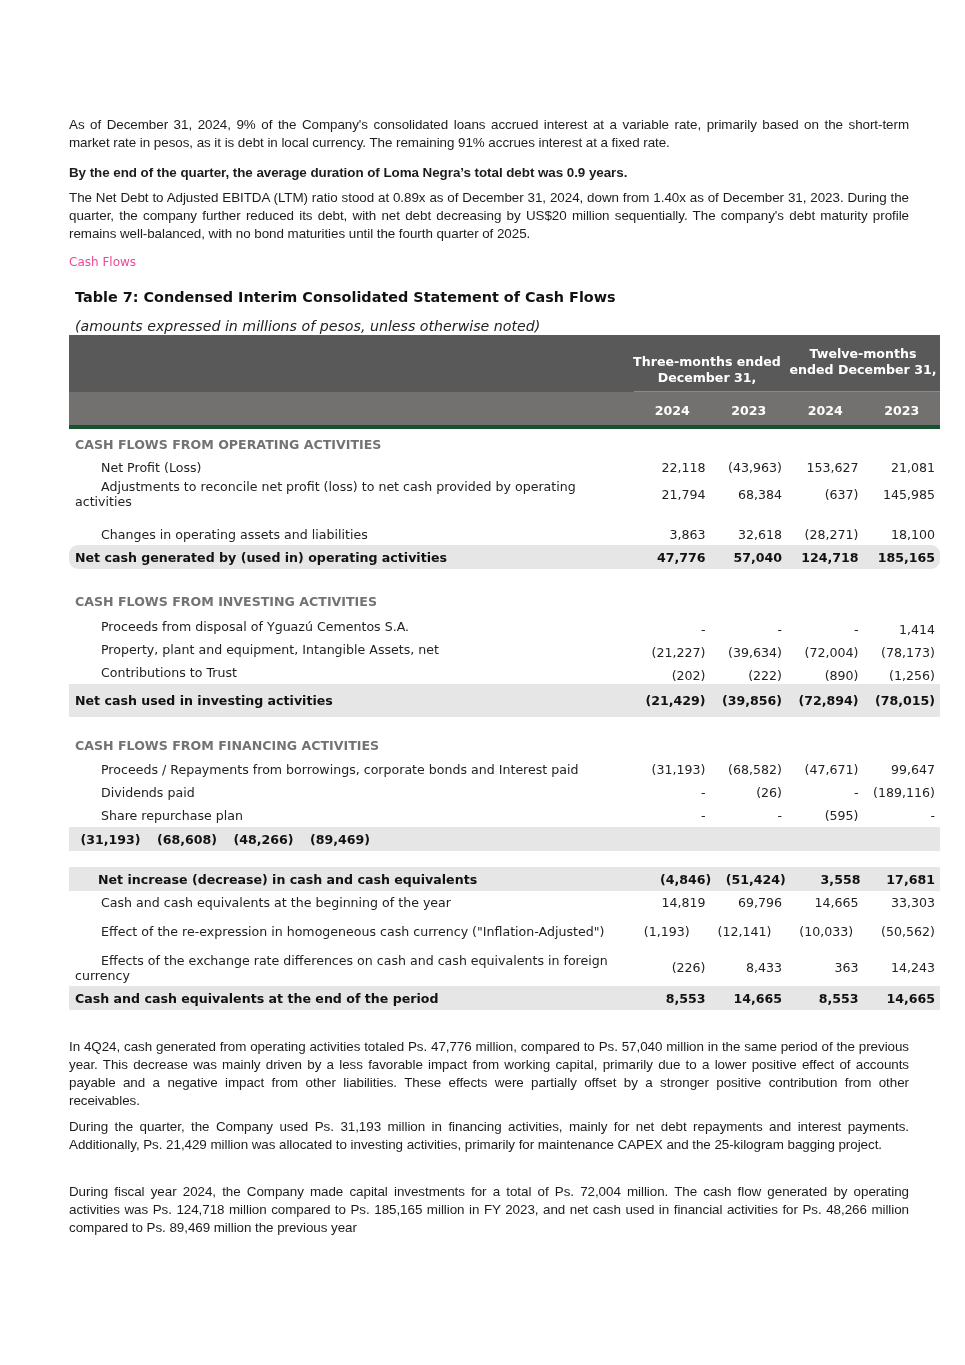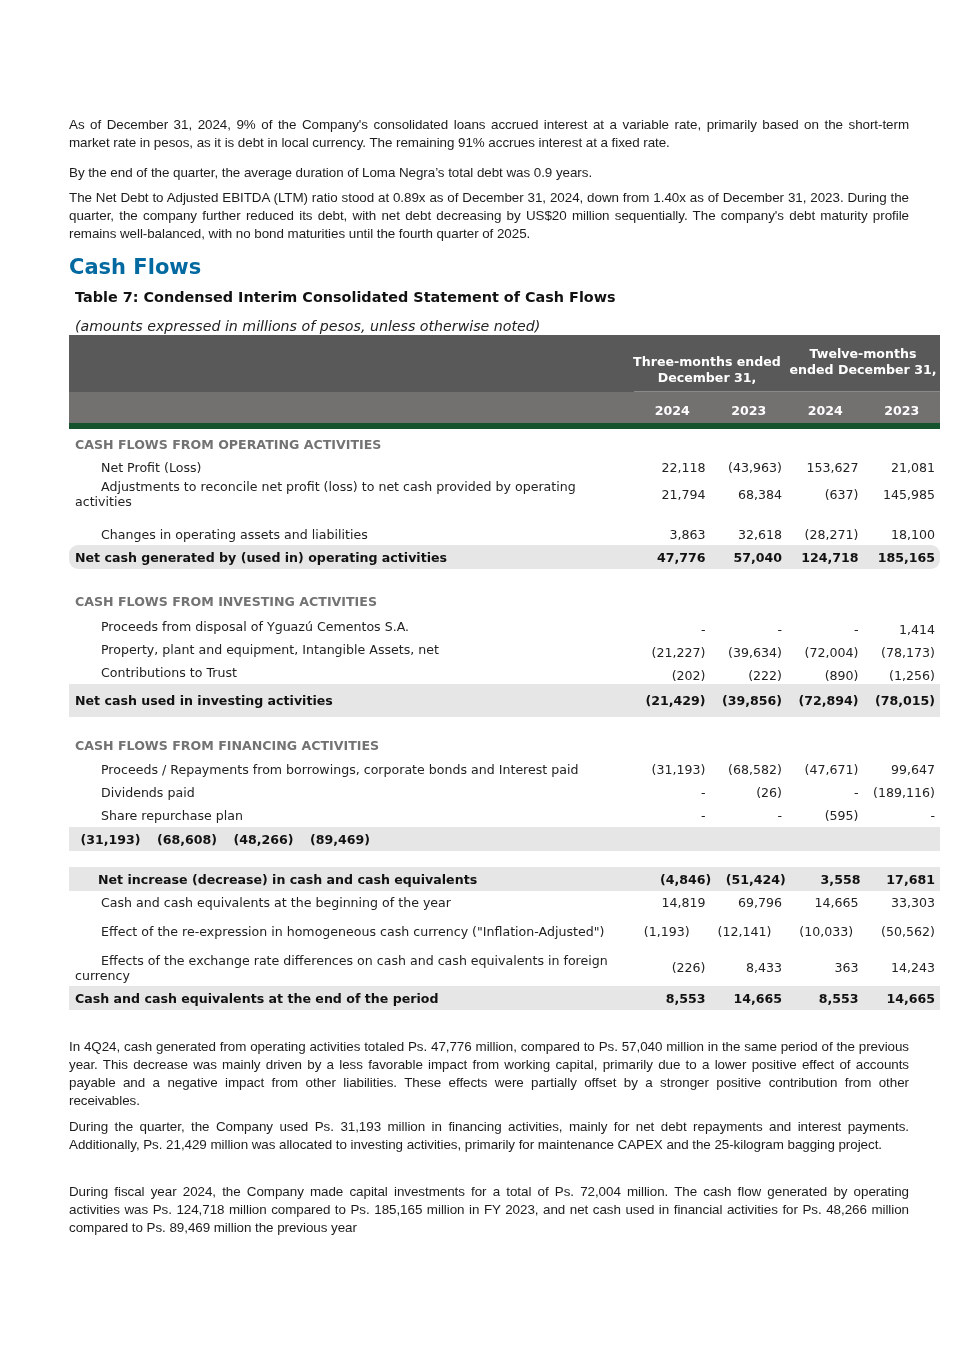--- a/index.html
+++ b/index.html
@@ -20,23 +20,23 @@
     line-height: 18px;
     text-align: justify;
     color: #1c1c1c;
     letter-spacing: -0.05px;
   }
   .h-section {
     position: absolute;
     left: 69px;
     top: 255px;
     font-family: "DejaVu Sans", sans-serif;
-    font-weight: bold;
-    font-size: 21px;
-    color: #0369a1;
+    font-weight: normal;
+    font-size: 12px;
+    color: #ec4899;
   }
   .table-title {
     position: absolute;
     left: 75px;
     top: 289px;
     font-family: "DejaVu Sans", sans-serif;
     font-weight: bold;
     font-size: 14.4px;
     color: #111;
   }
@@ -79,21 +79,21 @@
     position: absolute;
     left: 565px;
     top: 56px;
     width: 306px;
     height: 1px;
     background: #8a8a8a;
   }
   .hdr-years {
     height: 37px;
     background: #737070;
-    border-bottom: 6px solid #14532d;
+    border-bottom: 4px solid #14532d;
     display: flex;
     color: #ffffff;
     font-weight: bold;
     font-size: 12.6px;
   }
   .hdr-years .lbl { width: 565px; }
   .hdr-years .yr {
     width: 76.5px;
     text-align: center;
     line-height: 37px;
@@ -116,21 +116,21 @@
     padding-right: 5px;
   }
   .row.section .label { font-weight: bold; color: #737373; }
   .row.total { background: #e6e6e6; font-weight: bold; color: #111; }
   .row.total .label { font-weight: bold; }
 </style>
 </head>
 <body>
 
 <p class="para" style="top:116px;">As of December 31, 2024, 9% of the Company's consolidated loans accrued interest at a variable rate, primarily based on the short-term market rate in pesos, as it is debt in local currency. The remaining 91% accrues interest at a fixed rate.</p>
-<p class="para" style="top:164px;">By the end of the quarter, the average duration of Loma Negra’s total debt was 0.9 years.</p>
+<p class="para" style="top:164px;font-weight:bold;">By the end of the quarter, the average duration of Loma Negra’s total debt was 0.9 years.</p>
 <p class="para" style="top:189px;">The Net Debt to Adjusted EBITDA (LTM) ratio stood at 0.89x as of December 31, 2024, down from 1.40x as of December 31, 2023. During the quarter, the company further reduced its debt, with net debt decreasing by US$20 million sequentially. The company's debt maturity profile remains well-balanced, with no bond maturities until the fourth quarter of 2025.</p>
 
 <h2 class="h-section">Cash Flows</h2>
 <div class="table-title">Table 7: Condensed Interim Consolidated Statement of Cash Flows</div>
 <div class="table-sub">(amounts expressed in millions of pesos, unless otherwise noted)</div>
 
 <div class="cf-table">
   <div class="hdr-top">
     <div class="hdr-group three">Three-months ended December 31,</div>
     <div class="hdr-group twelve">Twelve-months ended December 31,</div>

